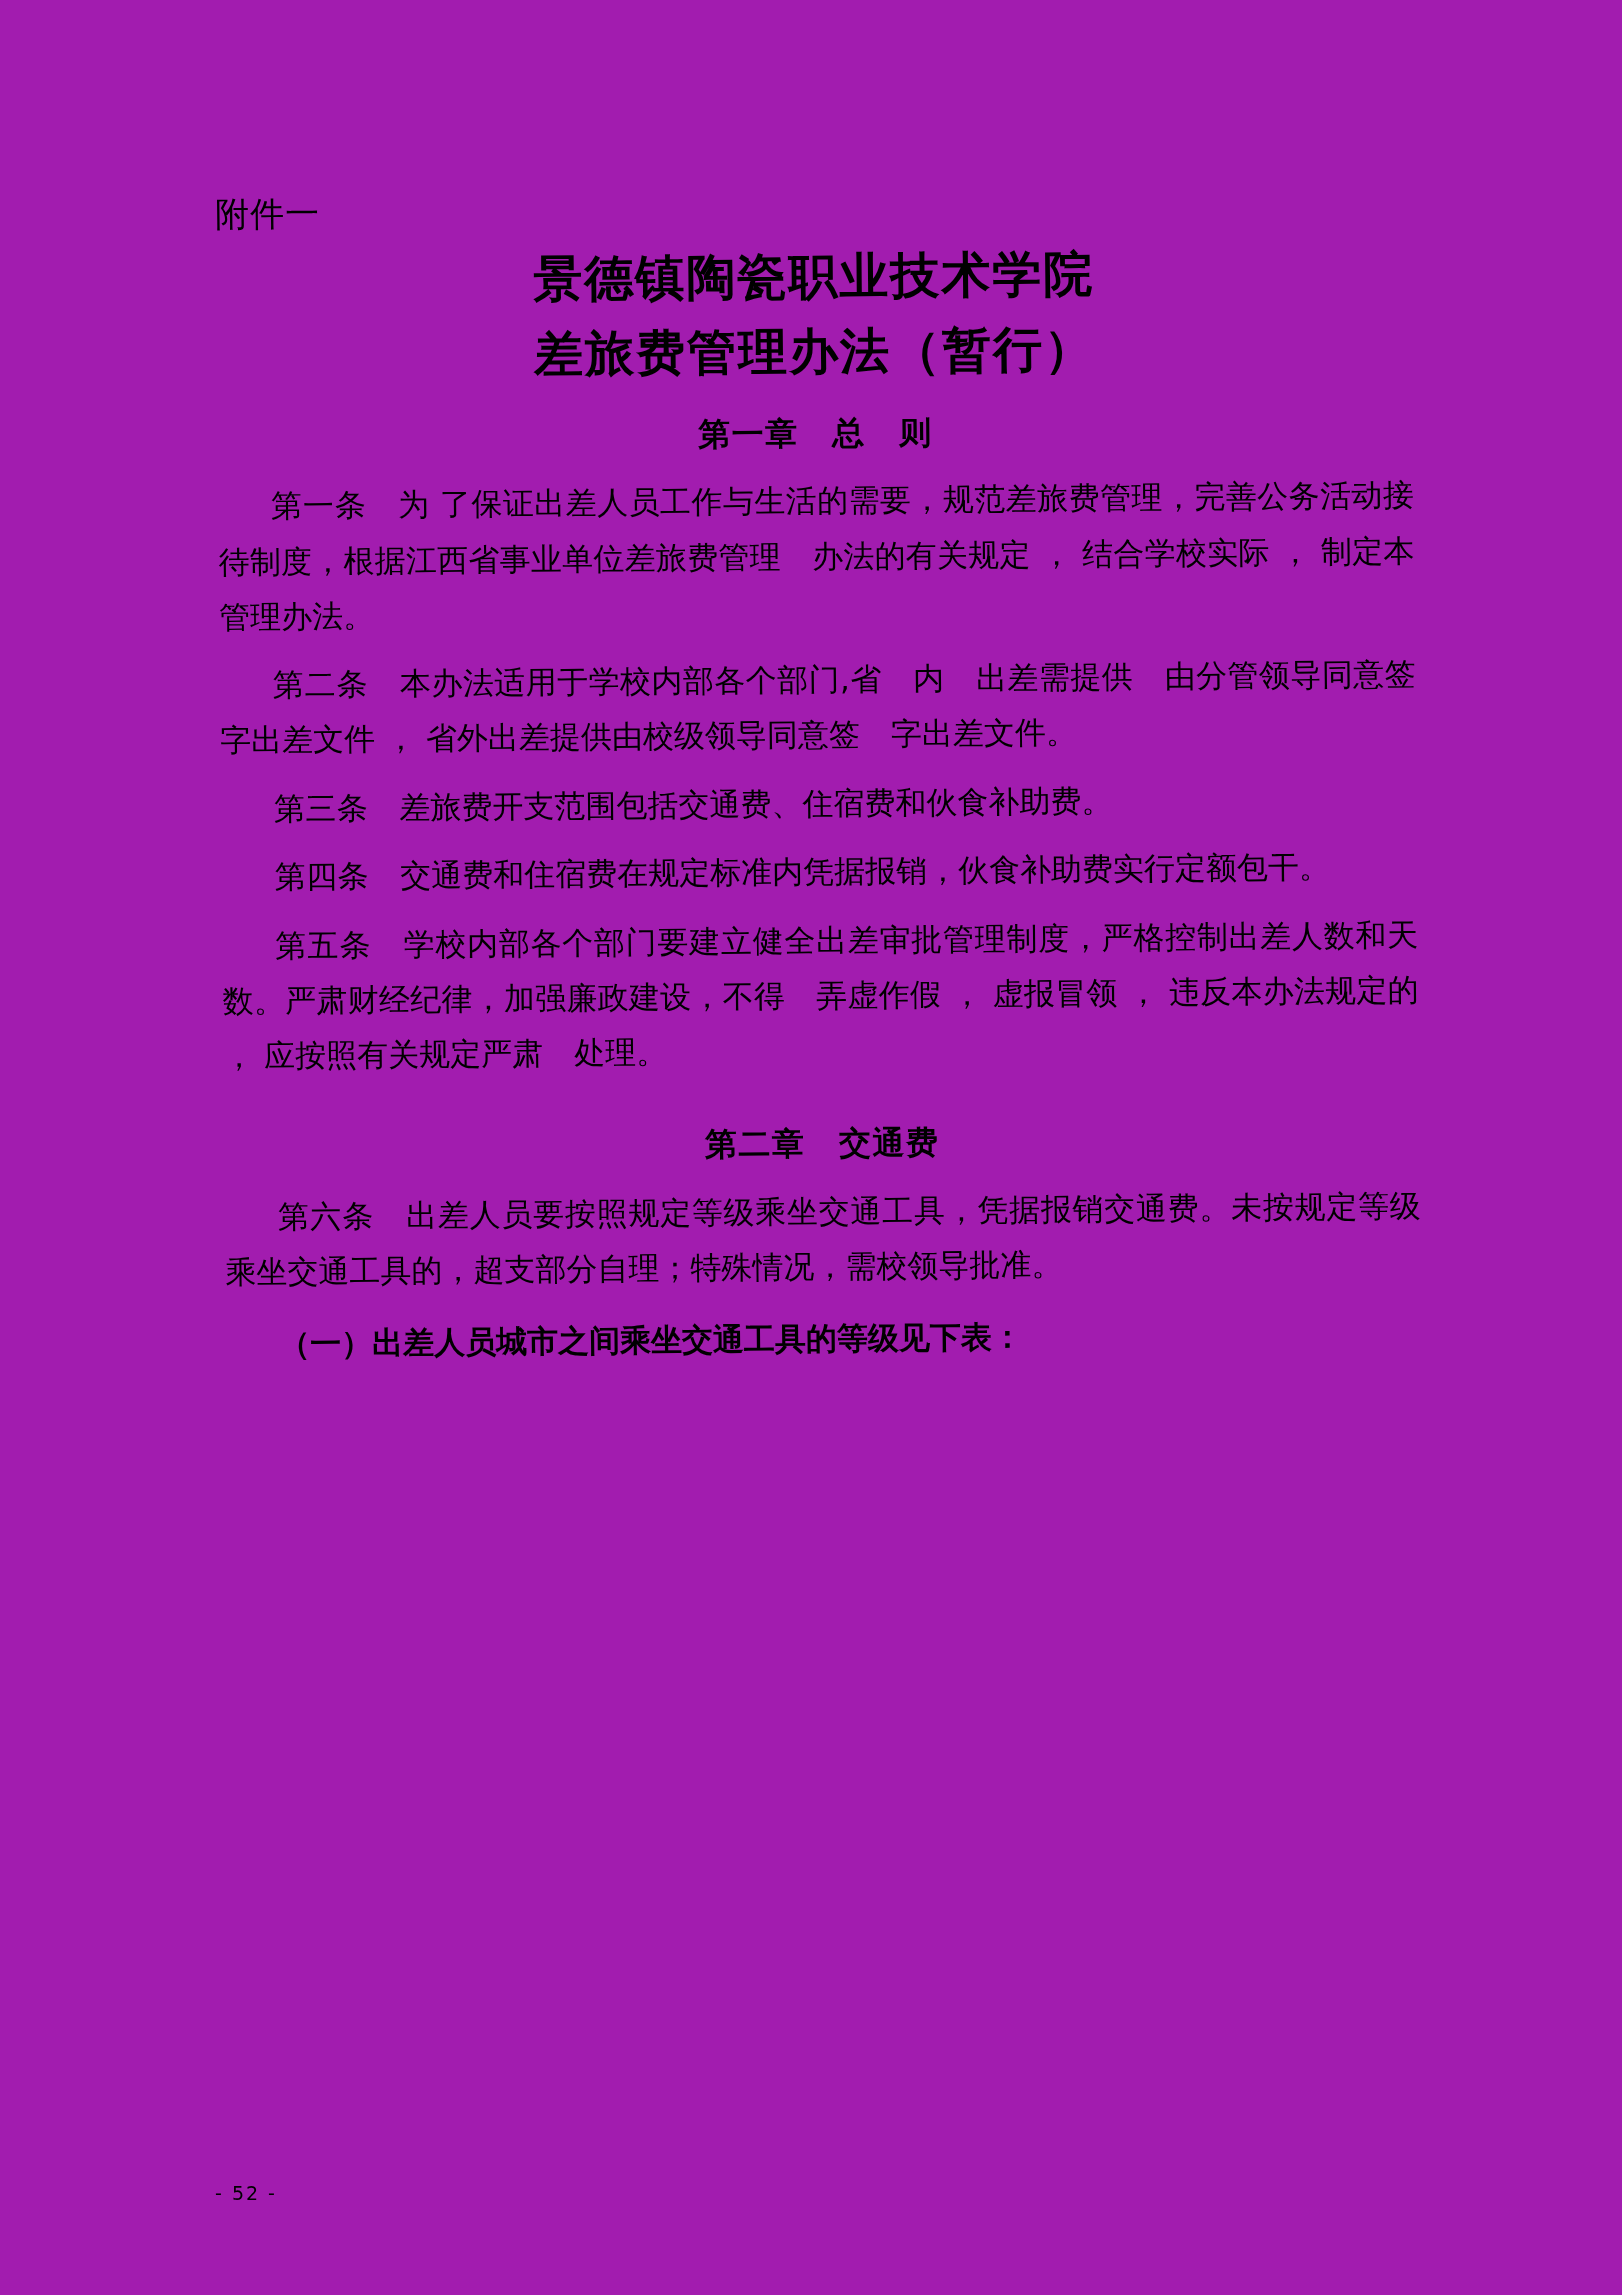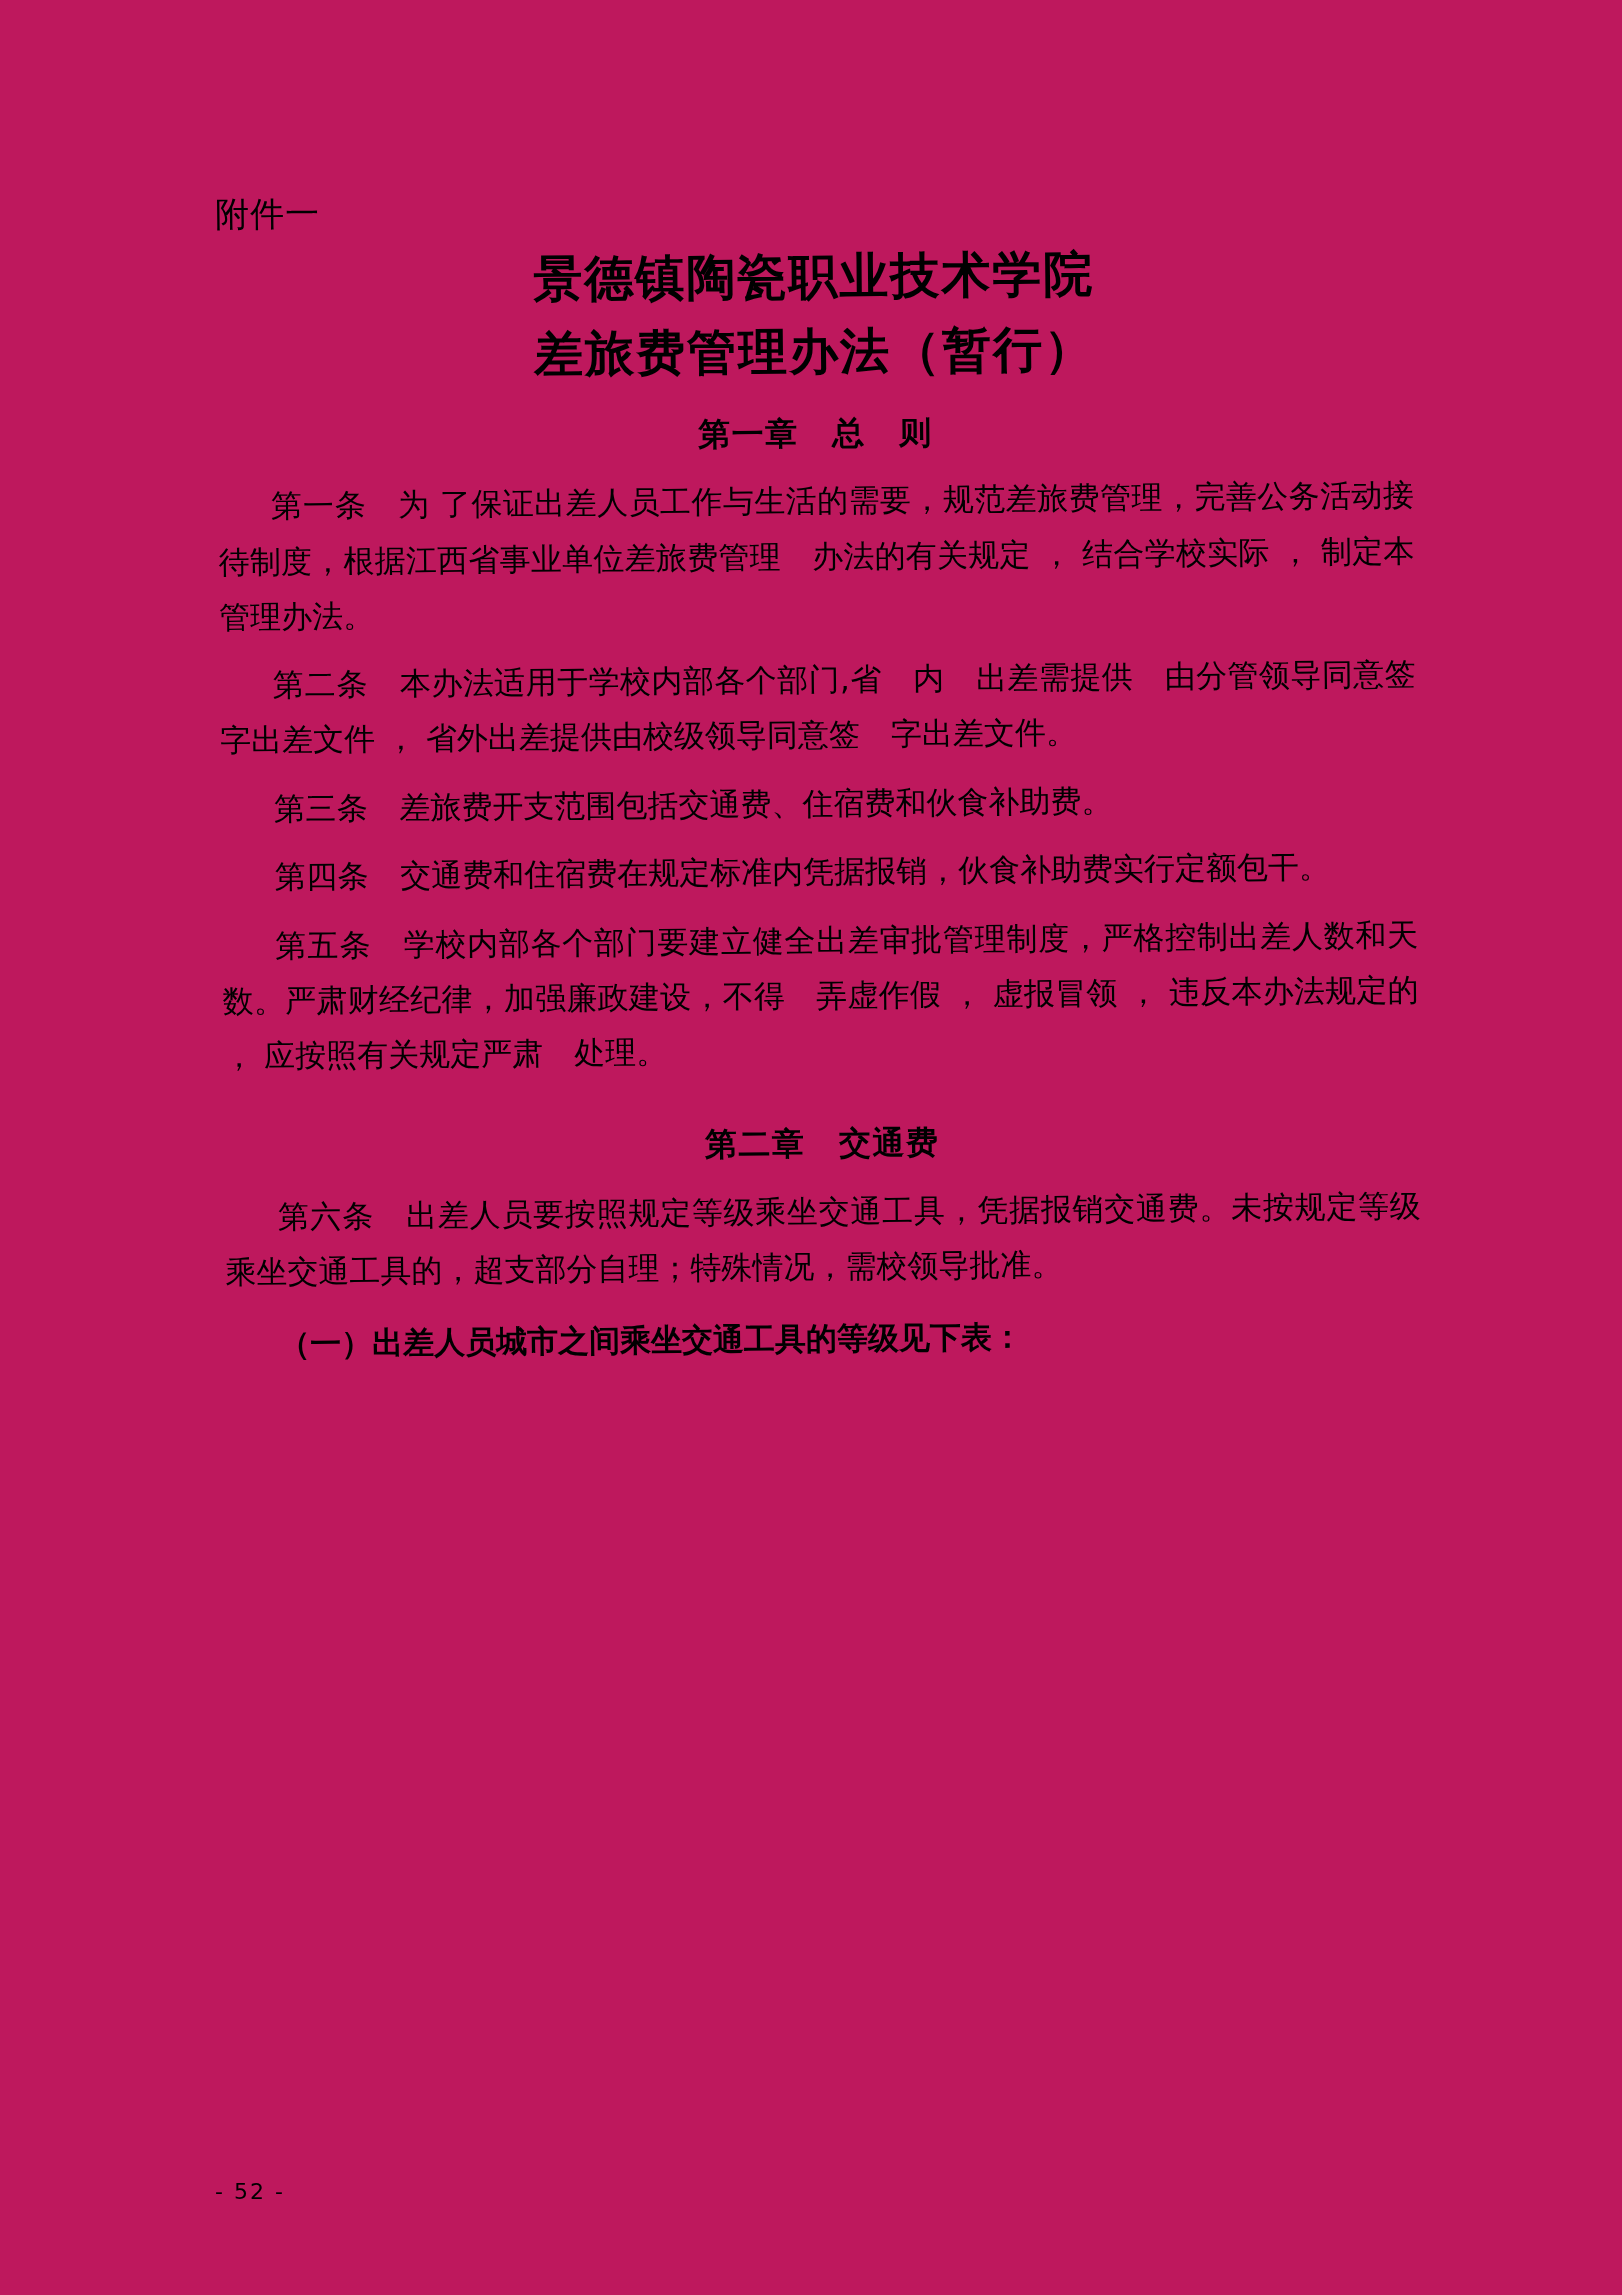--- a/index.html
+++ b/index.html
@@ -13,21 +13,21 @@
     position: relative;
     overflow: hidden;
     font-family: "DejaVu Sans", "Liberation Sans", sans-serif;
     color: #000000;
   }
 
   
   #page {
     position: absolute;
     inset: 0;
-    background: #be185d;
+    background: #a21caf;
   }
 
   
   #content {
     position: absolute;
     left: 215px;
     top: 194px;
     width: 1196px;
   }
 
@@ -91,21 +91,21 @@
     font-weight: bold;
     text-indent: 53px;
     margin-top: 17.4px;
   }
 
   .page-number {
     position: absolute;
     left: 215px;
     bottom: 91px;
     font-family: "DejaVu Sans", "Liberation Sans", sans-serif;
-    font-size: 22px;
+    font-size: 19px;
     letter-spacing: 2px;
     white-space: pre;
   }
 </style>
 </head>
 <body>
 
 <div id="page">
 
   <div id="content" class="skew">

